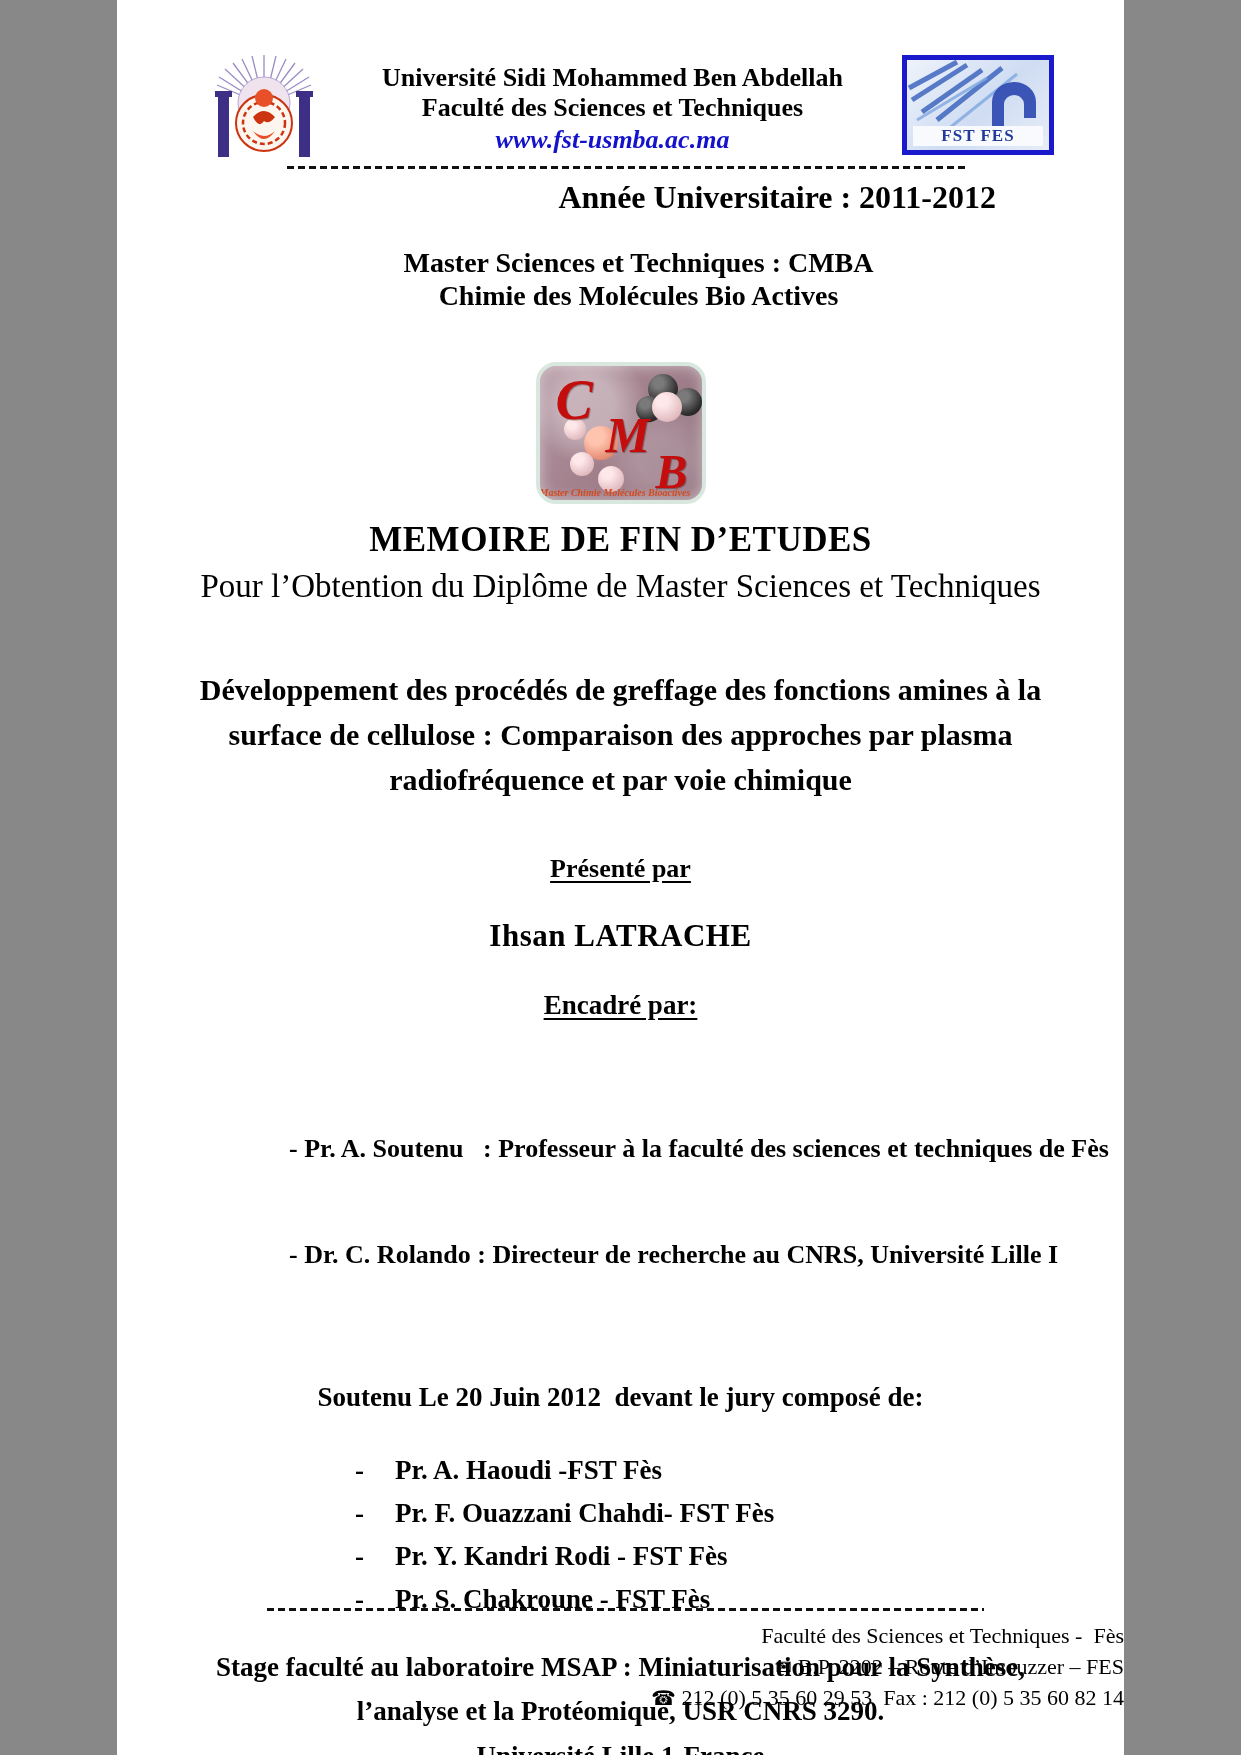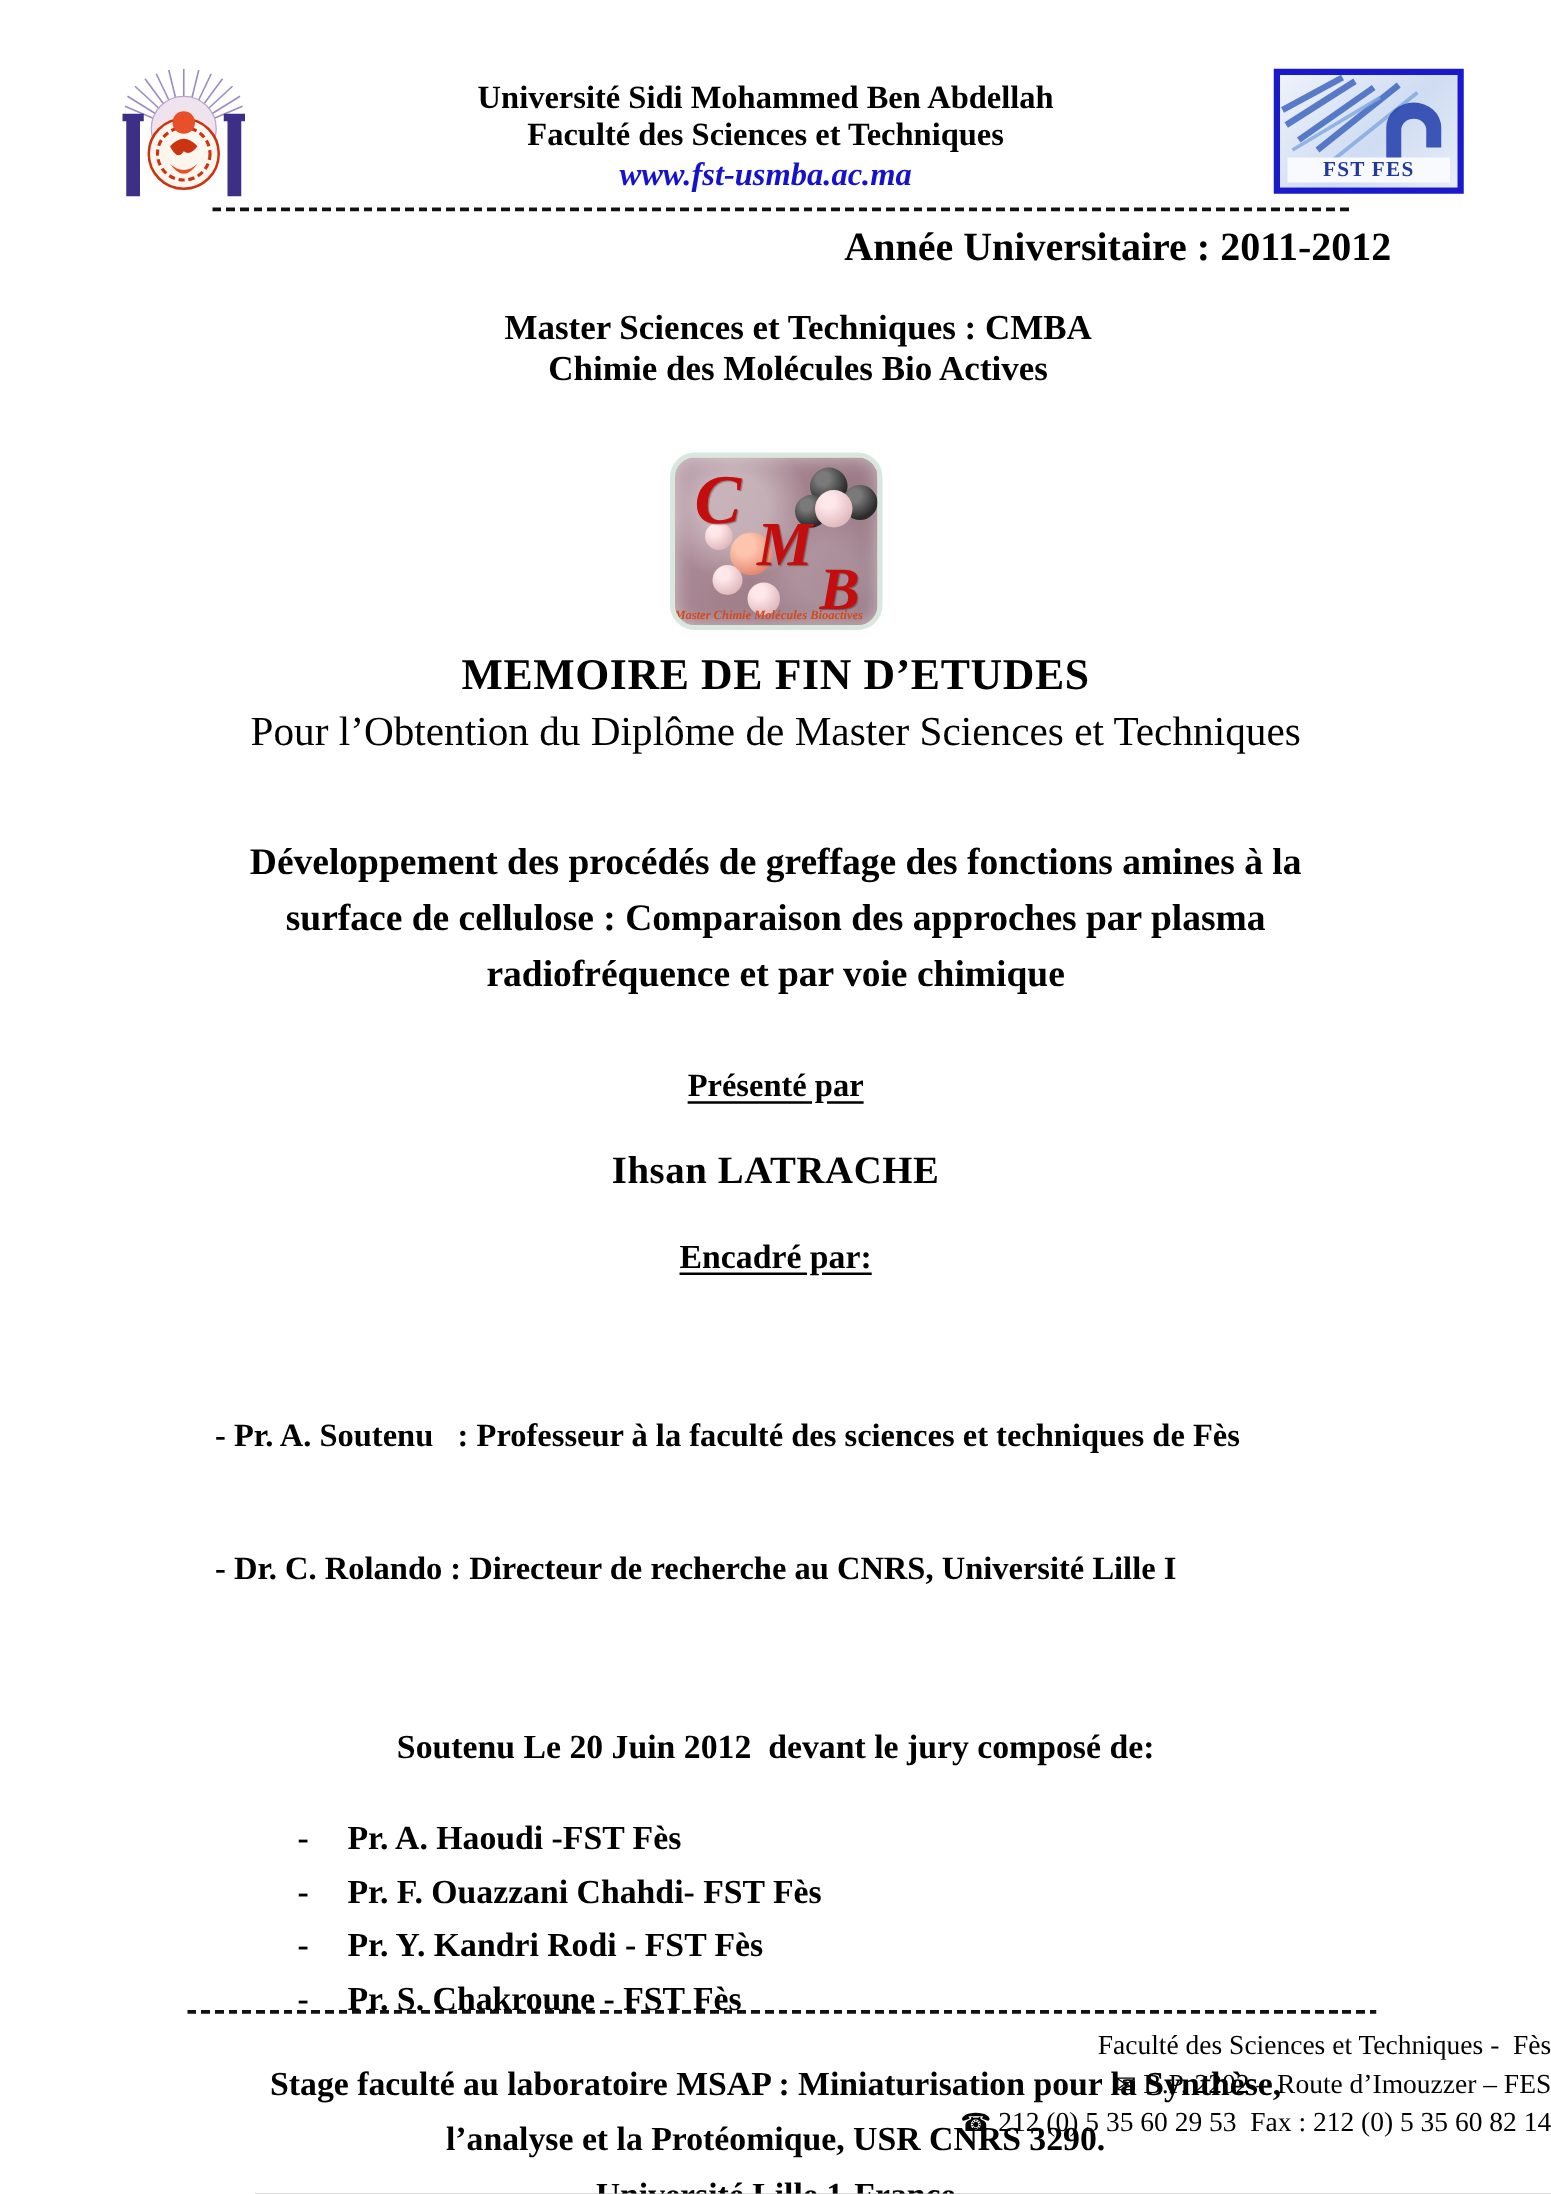--- a/index.html
+++ b/index.html
@@ -1,18 +1,18 @@
 <!DOCTYPE html>
 <html><head>
 <meta charset="utf-8">
 <style>
   * { margin:0; padding:0; box-sizing:border-box; }
   body { background:#888; }
   .page {
-    width:1241px; height:1755px; margin:0 auto; background:#ffffff;
+    width:1007px; height:1755px; margin:0 auto; background:#ffffff;
     font-family:"Liberation Serif","DejaVu Serif",serif; color:#000;
     position:relative; overflow:hidden;
   }
   
   .header { display:flex; align-items:flex-start; padding:55px 70px 0 88px; }
   .header-center { flex:1; text-align:center; padding-top:8px; }
   .hdr-line { font-weight:bold; font-size:26px; line-height:1.15; }
   .hdr-url { font-weight:bold; font-style:italic; font-size:26px; color:#1512cc; margin-top:2px; display:inline-block; }
   .logo-left { width:118px; height:105px; flex:0 0 auto; }
   .logo-right {

